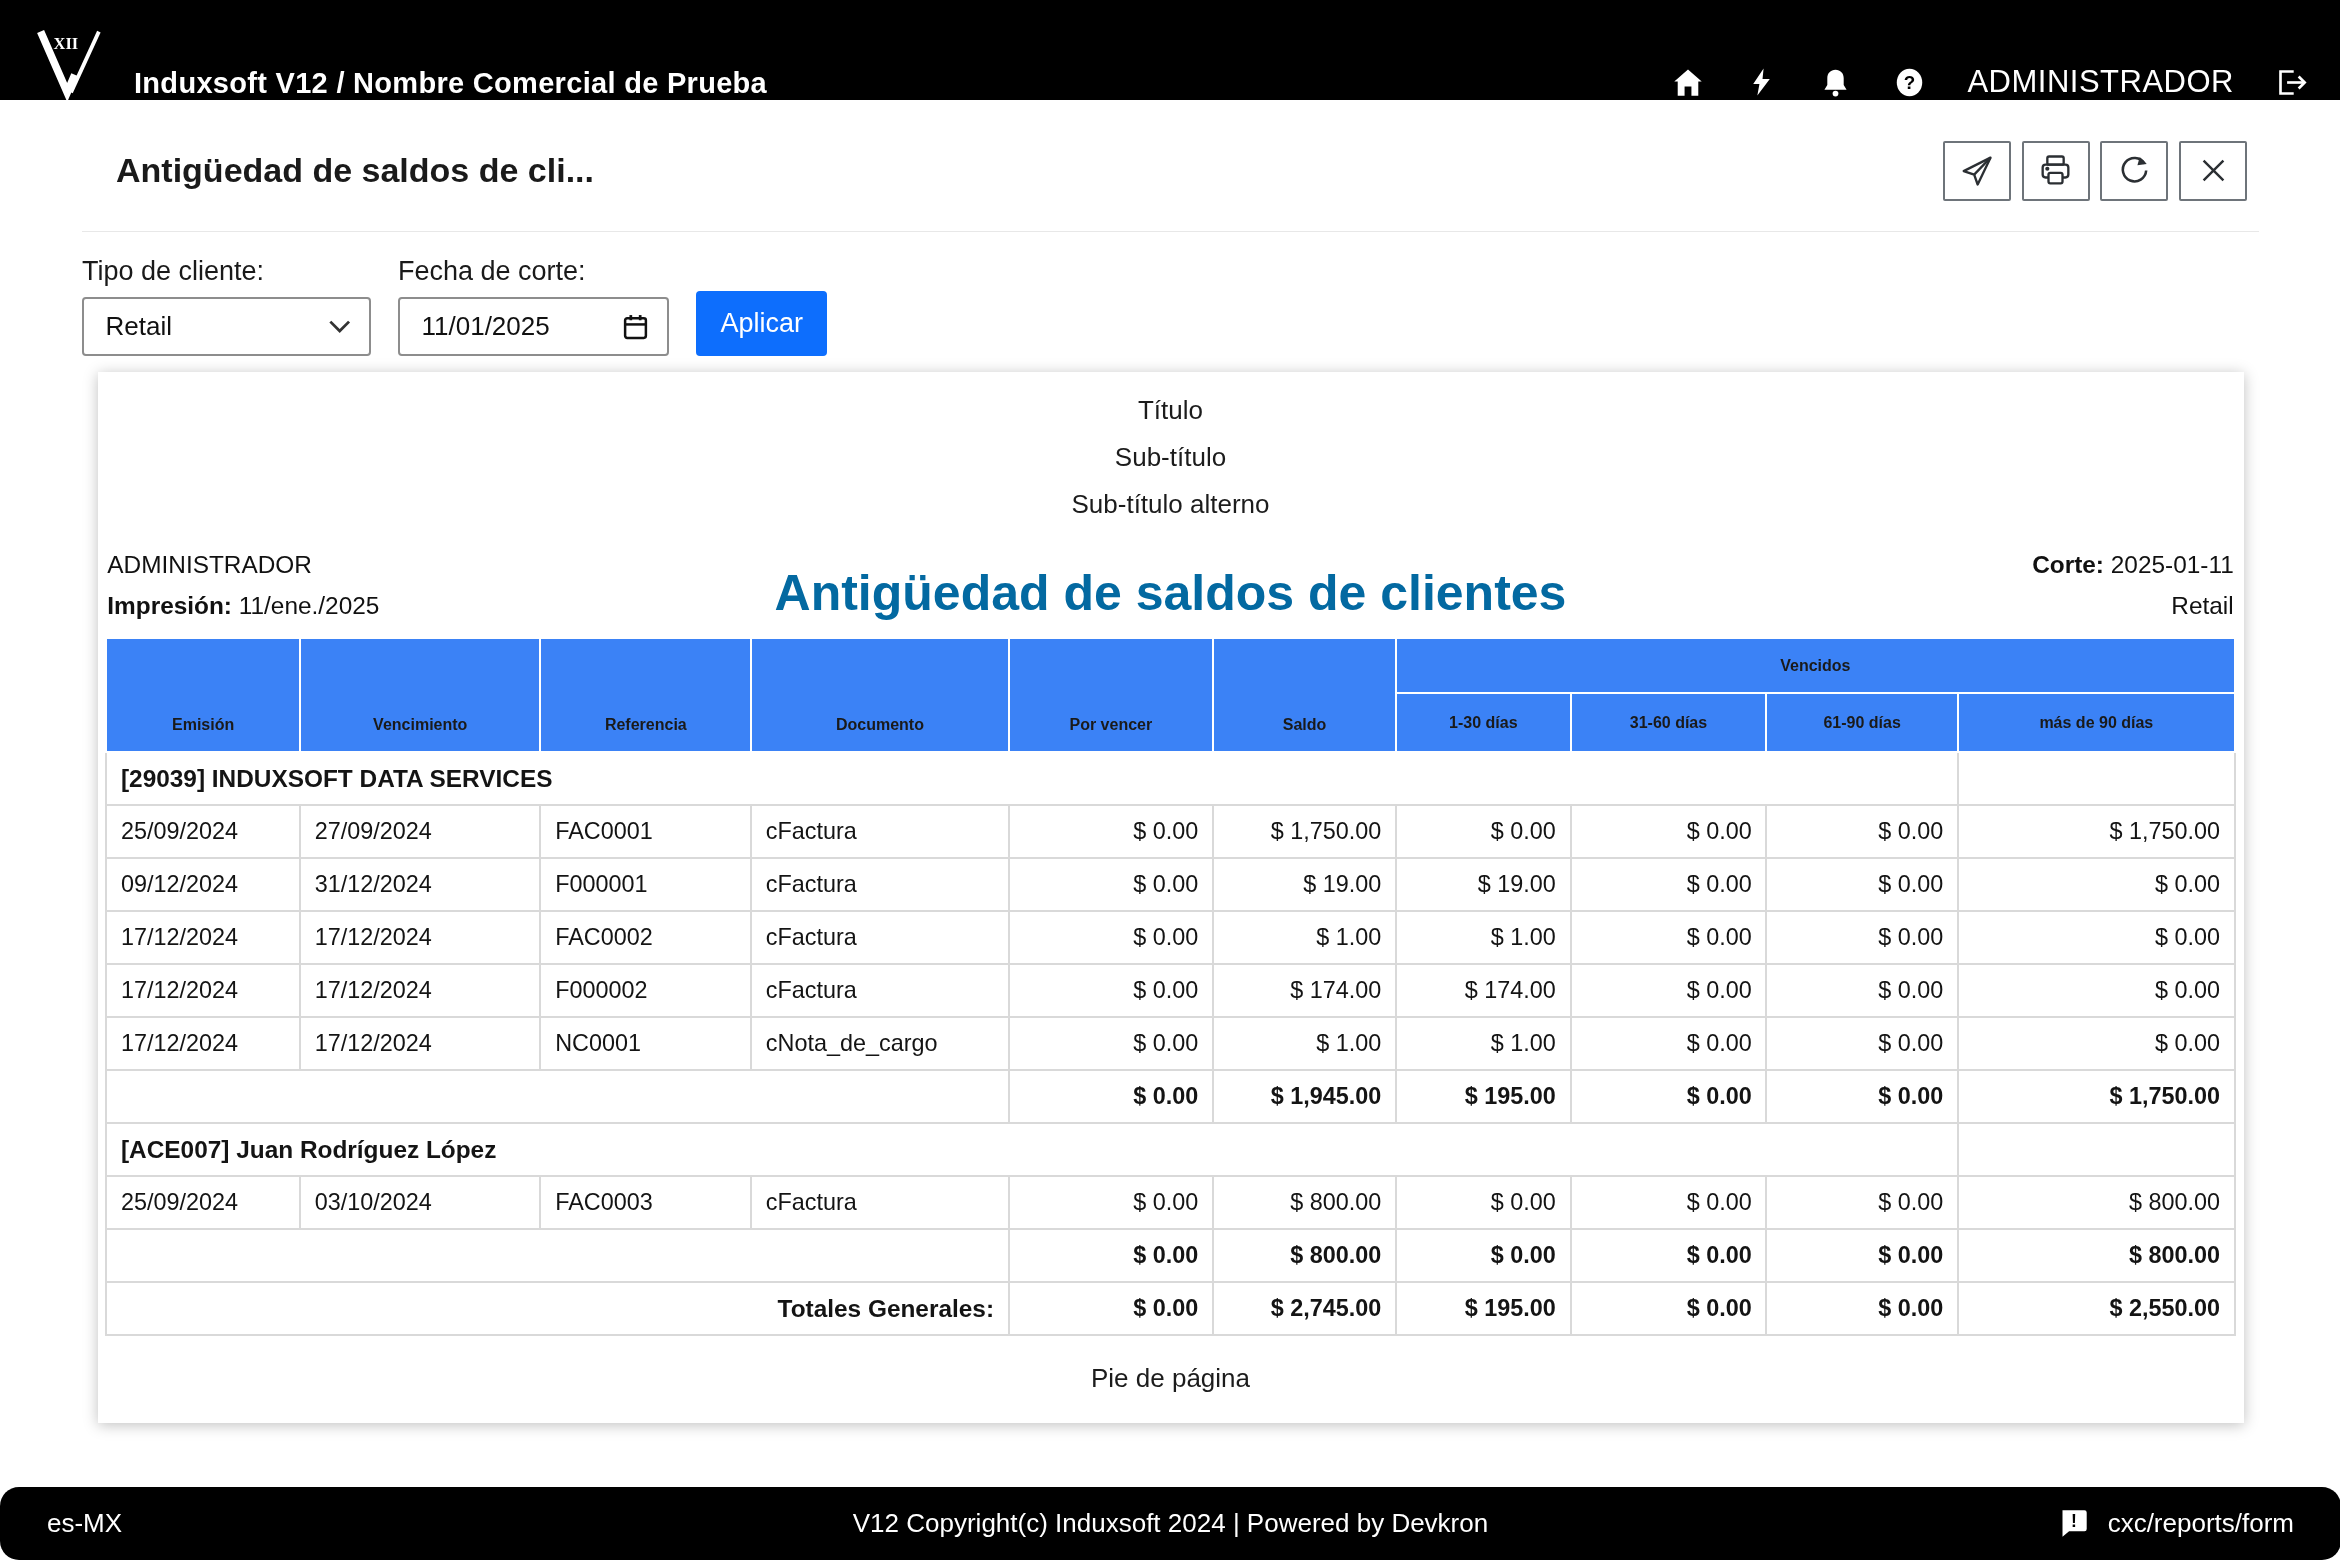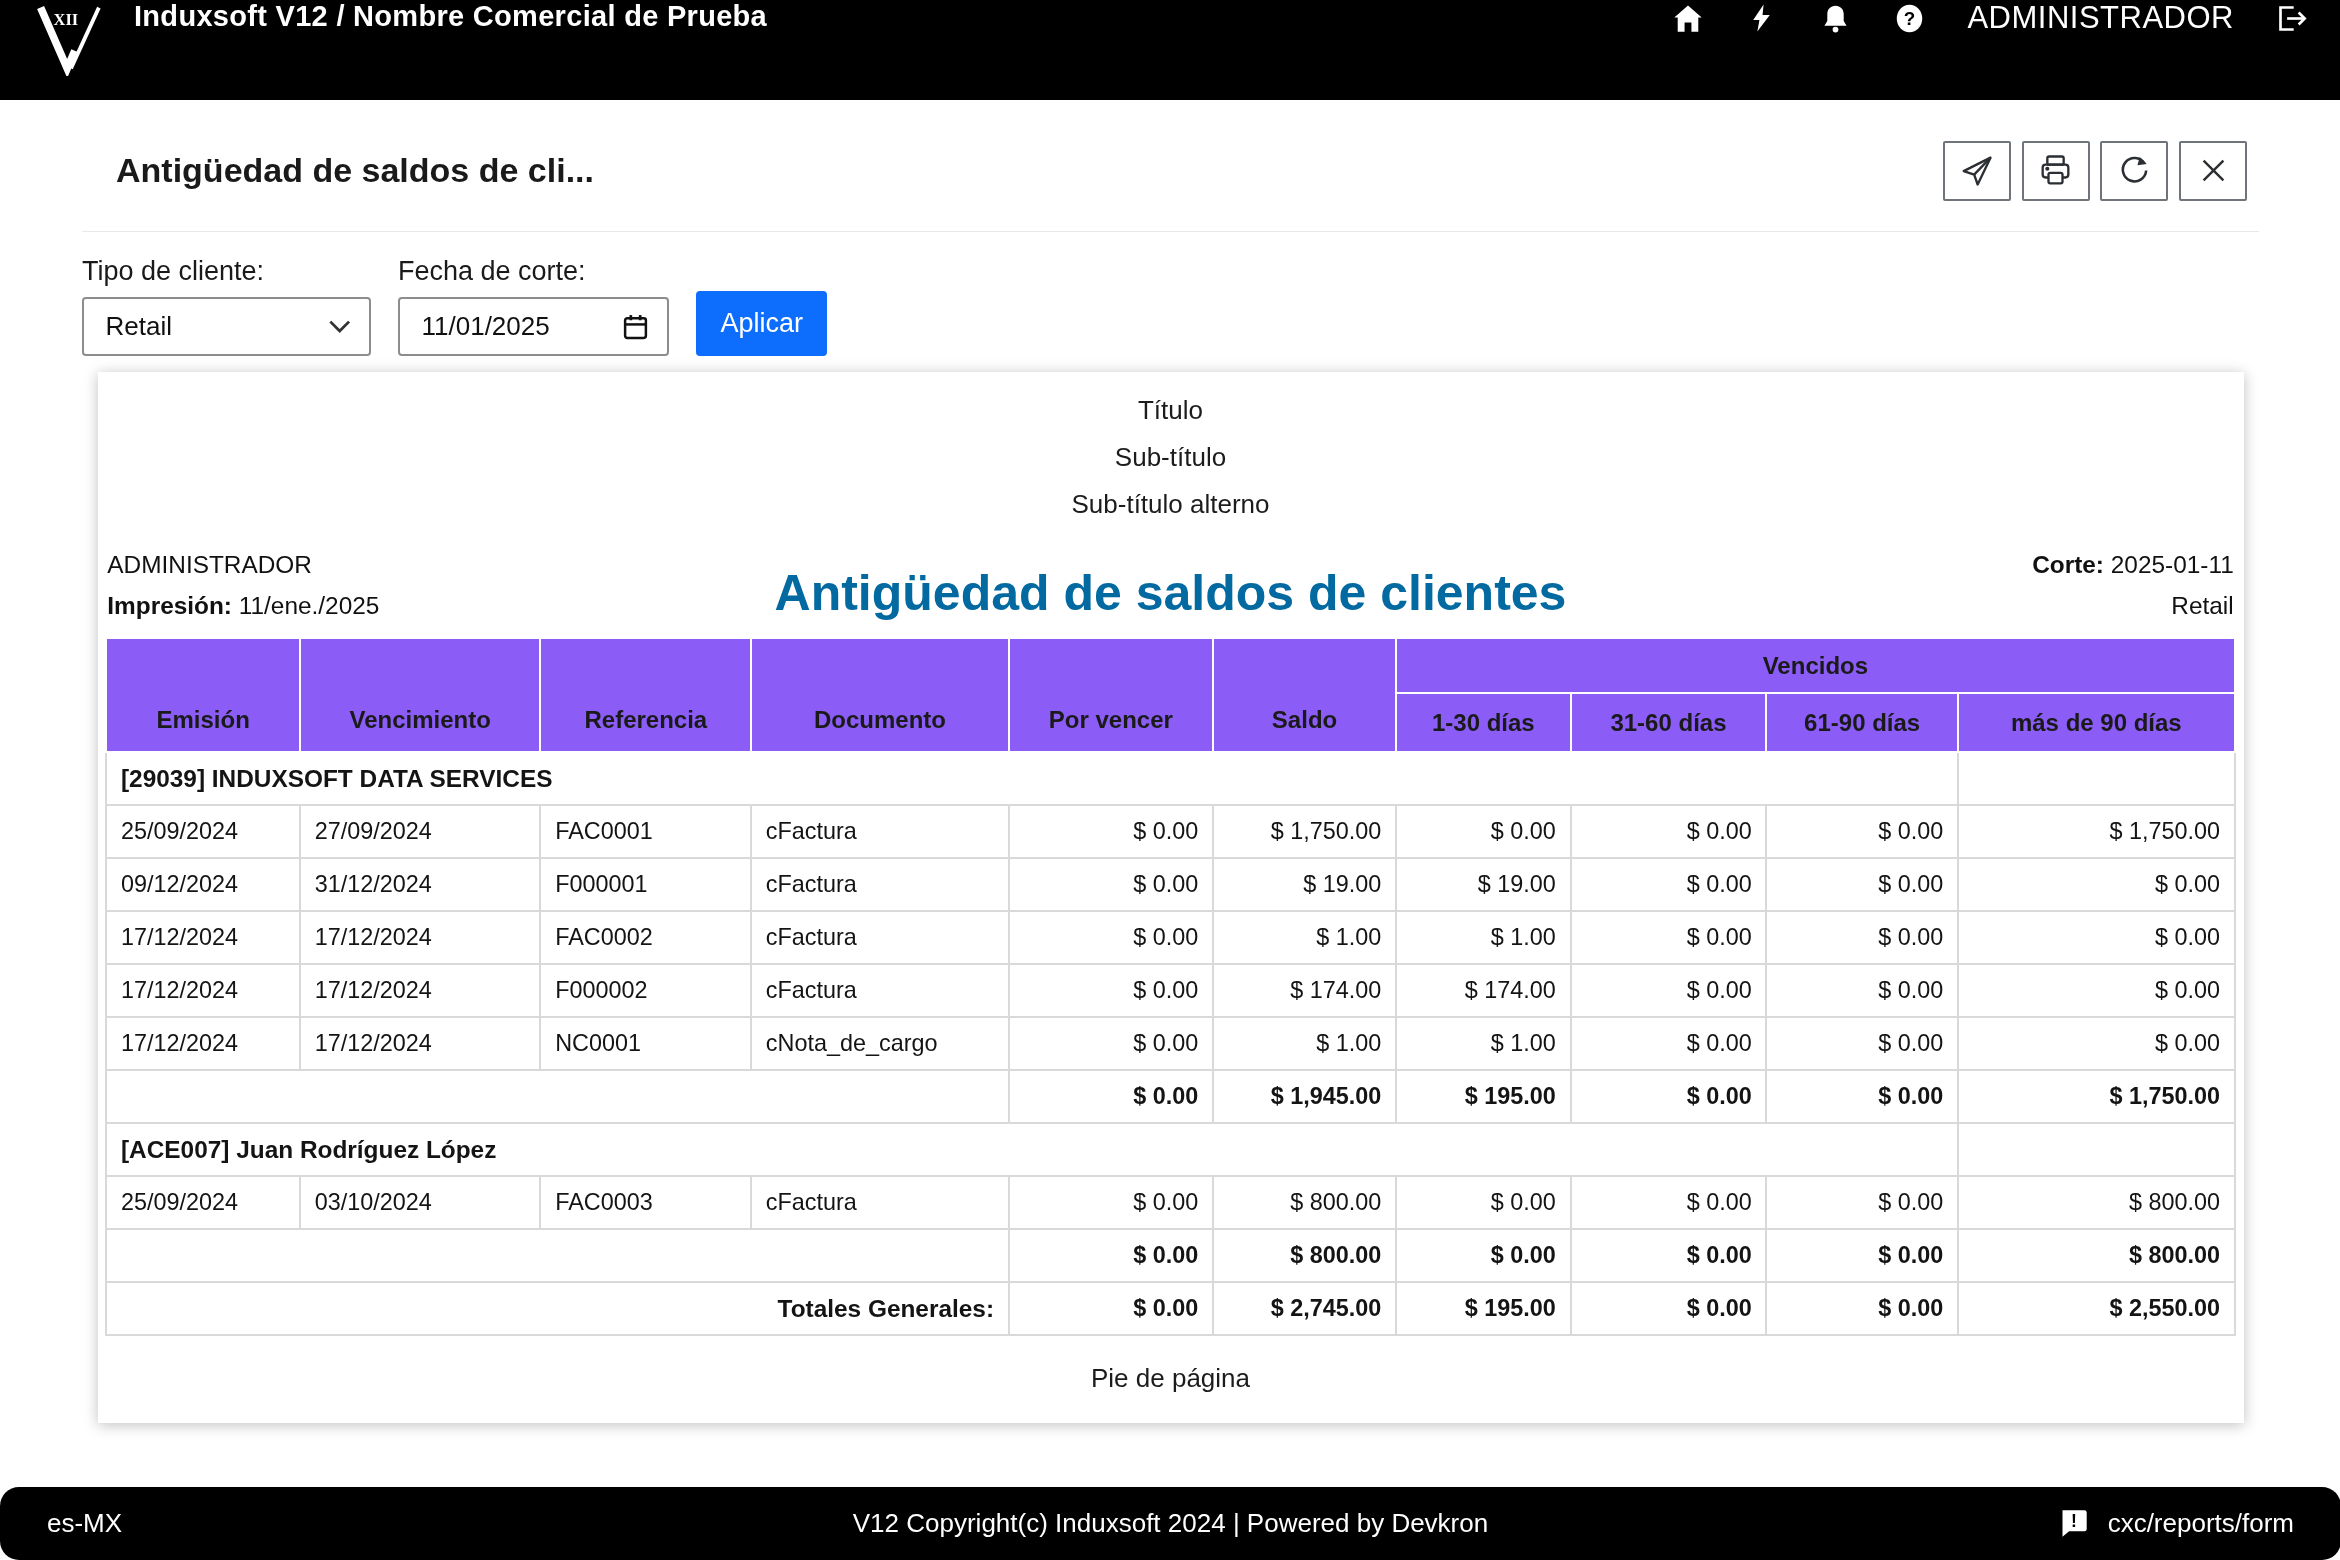--- a/index.html
+++ b/index.html
@@ -5,21 +5,21 @@
   * { box-sizing: border-box; }
   html,body { margin:0; padding:0; }
   body {
     width:2341px; height:1560px; overflow:hidden;
     background:#ffffff; color:#111;
     font-family:"Liberation Sans","DejaVu Sans",sans-serif;
   }
   
   .topbar {
     height:100px; background:#000; color:#fff;
-    display:flex; align-items:flex-start; padding:0 33px; gap:25px;
+    display:flex; align-items:flex-end; padding:0 33px; gap:25px;
   }
   .logo { width:76px; height:76px; flex:0 0 auto; }
   .topbar-title { font-size:29px; font-weight:700; letter-spacing:0.3px; }
   .topbar-right { margin-left:auto; display:flex; align-items:center; gap:41px; }
   .tb-icon { width:33px; height:33px; display:flex; align-items:center; justify-content:center; cursor:pointer; }
   .user-name { font-size:31px; font-weight:400; letter-spacing:0.5px; }
   
   .page-head { display:flex; align-items:center; justify-content:space-between; padding:33px 94px 23.4px 98px; }
   .page-title { font-size:34px; font-weight:700; margin:18px; color:#1a1a1a; }
   .actions { display:flex; gap:10.7px; }
@@ -50,21 +50,21 @@
   }
   .r-line { text-align:center; font-size:26px; line-height:47px; color:#1c1c1c; }
   .r-head { display:flex; align-items:flex-end; padding:15.6px 2px 11.7px; }
   .left-info { width:449px; font-size:24.4px; line-height:41px; }
   .right-info { width:449px; font-size:24.4px; line-height:41px; text-align:right; }
   .center-title { flex:1; text-align:center; font-size:50px; font-weight:700; color:#0369a1; padding-bottom:3.9px; }
   .b { font-weight:700; }
   
   table.report { width:100%; border-collapse:collapse; table-layout:fixed; }
   th {
-    background:#8b5cf6; border:2.9px solid #fff; font-size:24px; font-weight:700;
+    background:#3b82f6; border:2.9px solid #fff; font-size:16px; font-weight:700;
     color:#1a1a1a; text-align:center; padding:0 5.9px;
   }
   th.span2 { vertical-align:bottom; padding-bottom:17.6px; }
   tr.h1 th { height:55px; }
   tr.h2 th { height:59px; }
   td { border:2px solid #d9d9d9; font-size:23.4px; height:53px; padding:0 13.7px; color:#141414; }
   td.txt { text-align:left; }
   td.num { text-align:right; }
   td.bold { font-weight:700; }
   td.group-name { font-weight:700; font-size:24.4px; text-align:left; }

